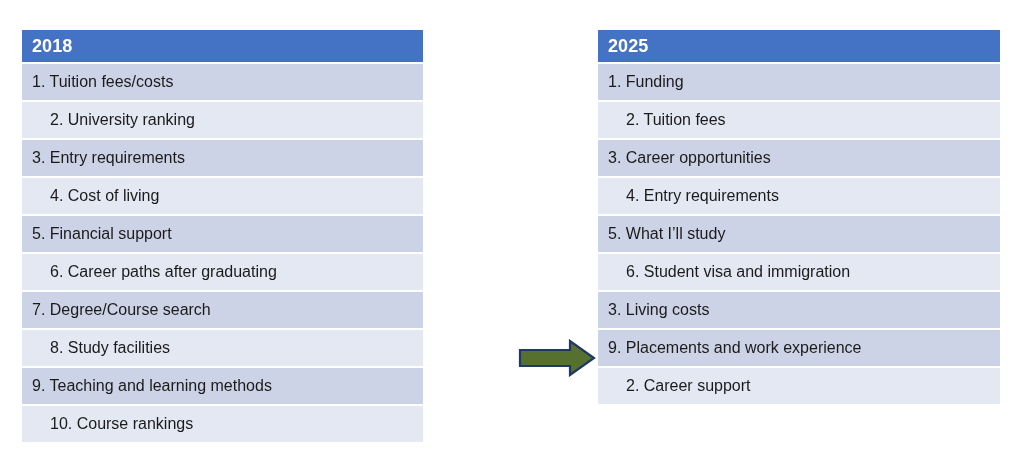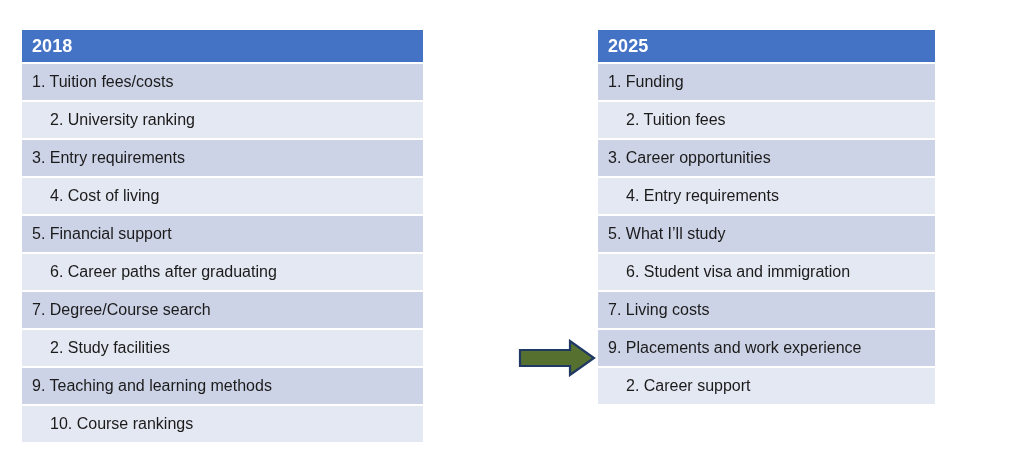--- a/index.html
+++ b/index.html
@@ -21,21 +21,21 @@
     inset: 0;
     background: #ffffff;
   }
 
   
   .list-table {
     position: absolute;
     box-sizing: border-box;
   }
   #table-2018 { left: 22px;  top: 30px; width: 401px; }
-  #table-2025 { left: 598px; top: 30px; width: 337px; }
+  #table-2025 { left: 598px; top: 30px; width: 402px; }
 
   .table-header {
     background: #4472C4;
     color: #ffffff;
     font-weight: bold;
     font-size: 18px;
     line-height: 32px;
     height: 32px;
     padding: 0 0 16px 10px;
     box-sizing: border-box;
@@ -79,40 +79,40 @@
   <div class="list-table" id="table-2018">
     <div class="table-header">2018</div>
     <div class="rows">
       <div class="row odd">1. Tuition fees/costs</div>
       <div class="row even">2. University ranking</div>
       <div class="row odd">3. Entry requirements</div>
       <div class="row even">4. Cost of living</div>
       <div class="row odd">5. Financial support</div>
       <div class="row even">6. Career paths after graduating</div>
       <div class="row odd">7. Degree/Course search</div>
-      <div class="row even">2. Study facilities</div>
+      <div class="row even">8. Study facilities</div>
       <div class="row odd">9. Teaching and learning methods</div>
       <div class="row even">10. Course rankings</div>
     </div>
   </div>
 
   <div id="transition-arrow">
     <svg width="78" height="38" viewBox="0 0 78 38" xmlns="http://www.w3.org/2000/svg">
       <polygon points="2,11 52,11 52,2 76,19 52,36 52,27 2,27" fill="#55702F" stroke="#1F3864" stroke-width="2.2" stroke-linejoin="miter"></polygon>
     </svg>
   </div>
 
   <div class="list-table" id="table-2025">
     <div class="table-header">2025</div>
     <div class="rows">
       <div class="row odd">1. Funding</div>
       <div class="row even">2. Tuition fees</div>
       <div class="row odd">3. Career opportunities</div>
       <div class="row even">4. Entry requirements</div>
       <div class="row odd">5. What I’ll study</div>
       <div class="row even">6. Student visa and immigration</div>
-      <div class="row odd">7. Living costs</div>
+      <div class="row odd">3. Living costs</div>
       <div class="row odd">9. Placements and work experience</div>
       <div class="row even">2. Career support</div>
     </div>
   </div>
 
 </div>
 
 </body></html>

